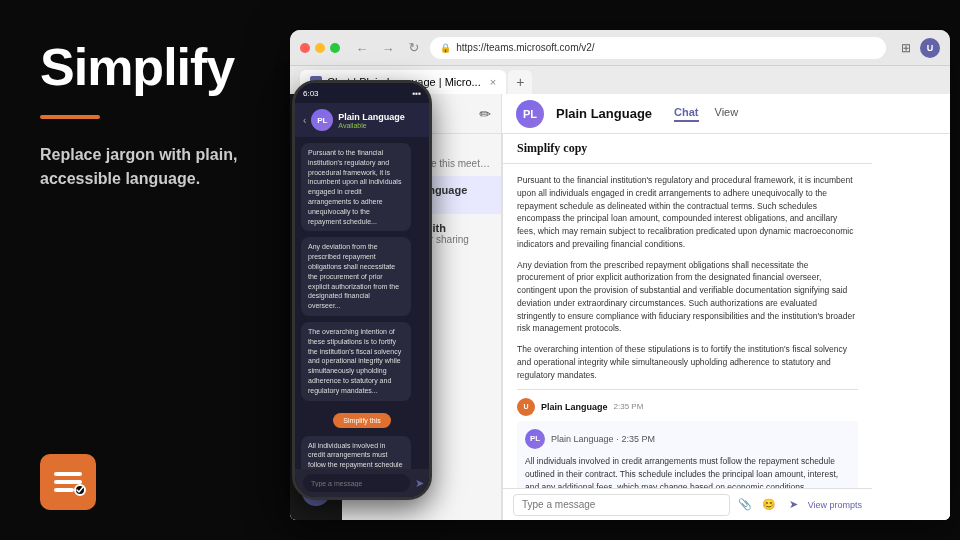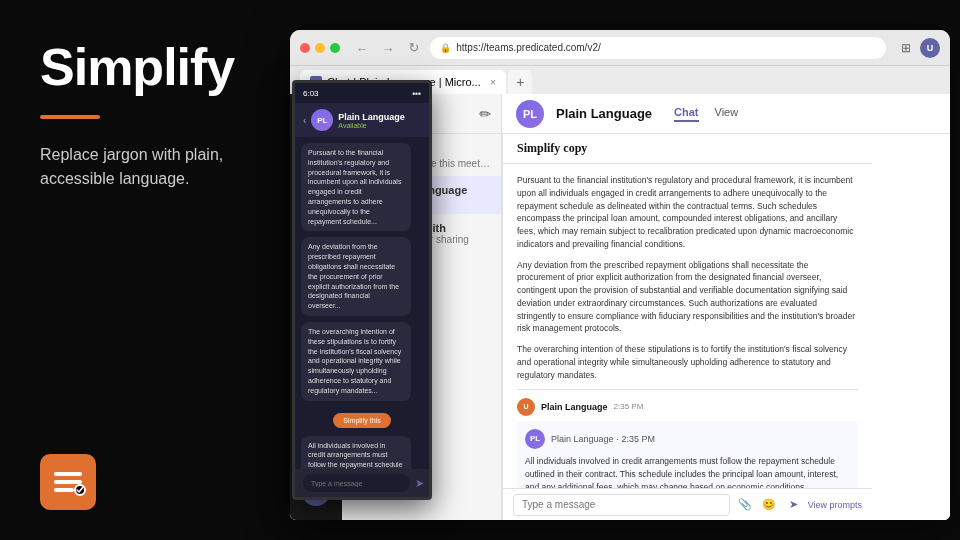--- a/index.html
+++ b/index.html
@@ -45,21 +45,21 @@
       width: 60px;
       height: 4px;
       background: #e07030;
       border-radius: 2px;
       margin-top: 4px;
     }
 
     .subtext {
       color: #cccccc;
       font-size: 16px;
-      font-weight: 400;
+      font-weight: 700;
       line-height: 1.5;
       margin-top: 8px;
     }
 
     .logo-badge {
       width: 56px;
       height: 56px;
       background: #e07030;
       border-radius: 10px;
       display: flex;
@@ -363,21 +363,21 @@
     }
 
     
     .phone-mockup {
       position: absolute;
       left: 292px;
       top: 80px;
       width: 140px;
       height: 420px;
       background: #1a1a1a;
-      border-radius: 4px;
+      border-radius: 24px;
       border: 3px solid #333;
       overflow: hidden;
       z-index: 10;
       box-shadow: 0 10px 30px rgba(0,0,0,0.6);
     }
 
     .phone-screen {
       width: 100%;
       height: 100%;
       background: #1c1c1e;
@@ -624,21 +624,21 @@
     <div class="traffic-lights">
       <div class="traffic-light tl-red"></div>
       <div class="traffic-light tl-yellow"></div>
       <div class="traffic-light tl-green"></div>
     </div>
     <div class="nav-btn">←</div>
     <div class="nav-btn">→</div>
     <div class="nav-btn">↻</div>
     <div class="address-bar">
       <span style="color:#555;font-size:9px;">🔒</span>
-      <span style="font-size:10px;color:#333;">https://teams.predicated.com/v2/</span>
+      <span style="font-size:10px;color:#333;">https://teams.microsoft.com/v2/</span>
     </div>
     <div style="display:flex;align-items:center;gap:4px;margin-left:4px;">
       <div style="width:20px;height:20px;display:flex;align-items:center;justify-content:center;font-size:12px;color:#666;">⊞</div>
       <div style="width:20px;height:20px;background:#6264a7;border-radius:50%;display:flex;align-items:center;justify-content:center;color:white;font-size:9px;font-weight:bold;">U</div>
     </div>
   </div>
 
   <div class="tab-bar">
     <div class="tab active">
       <span class="tab-icon"></span>

